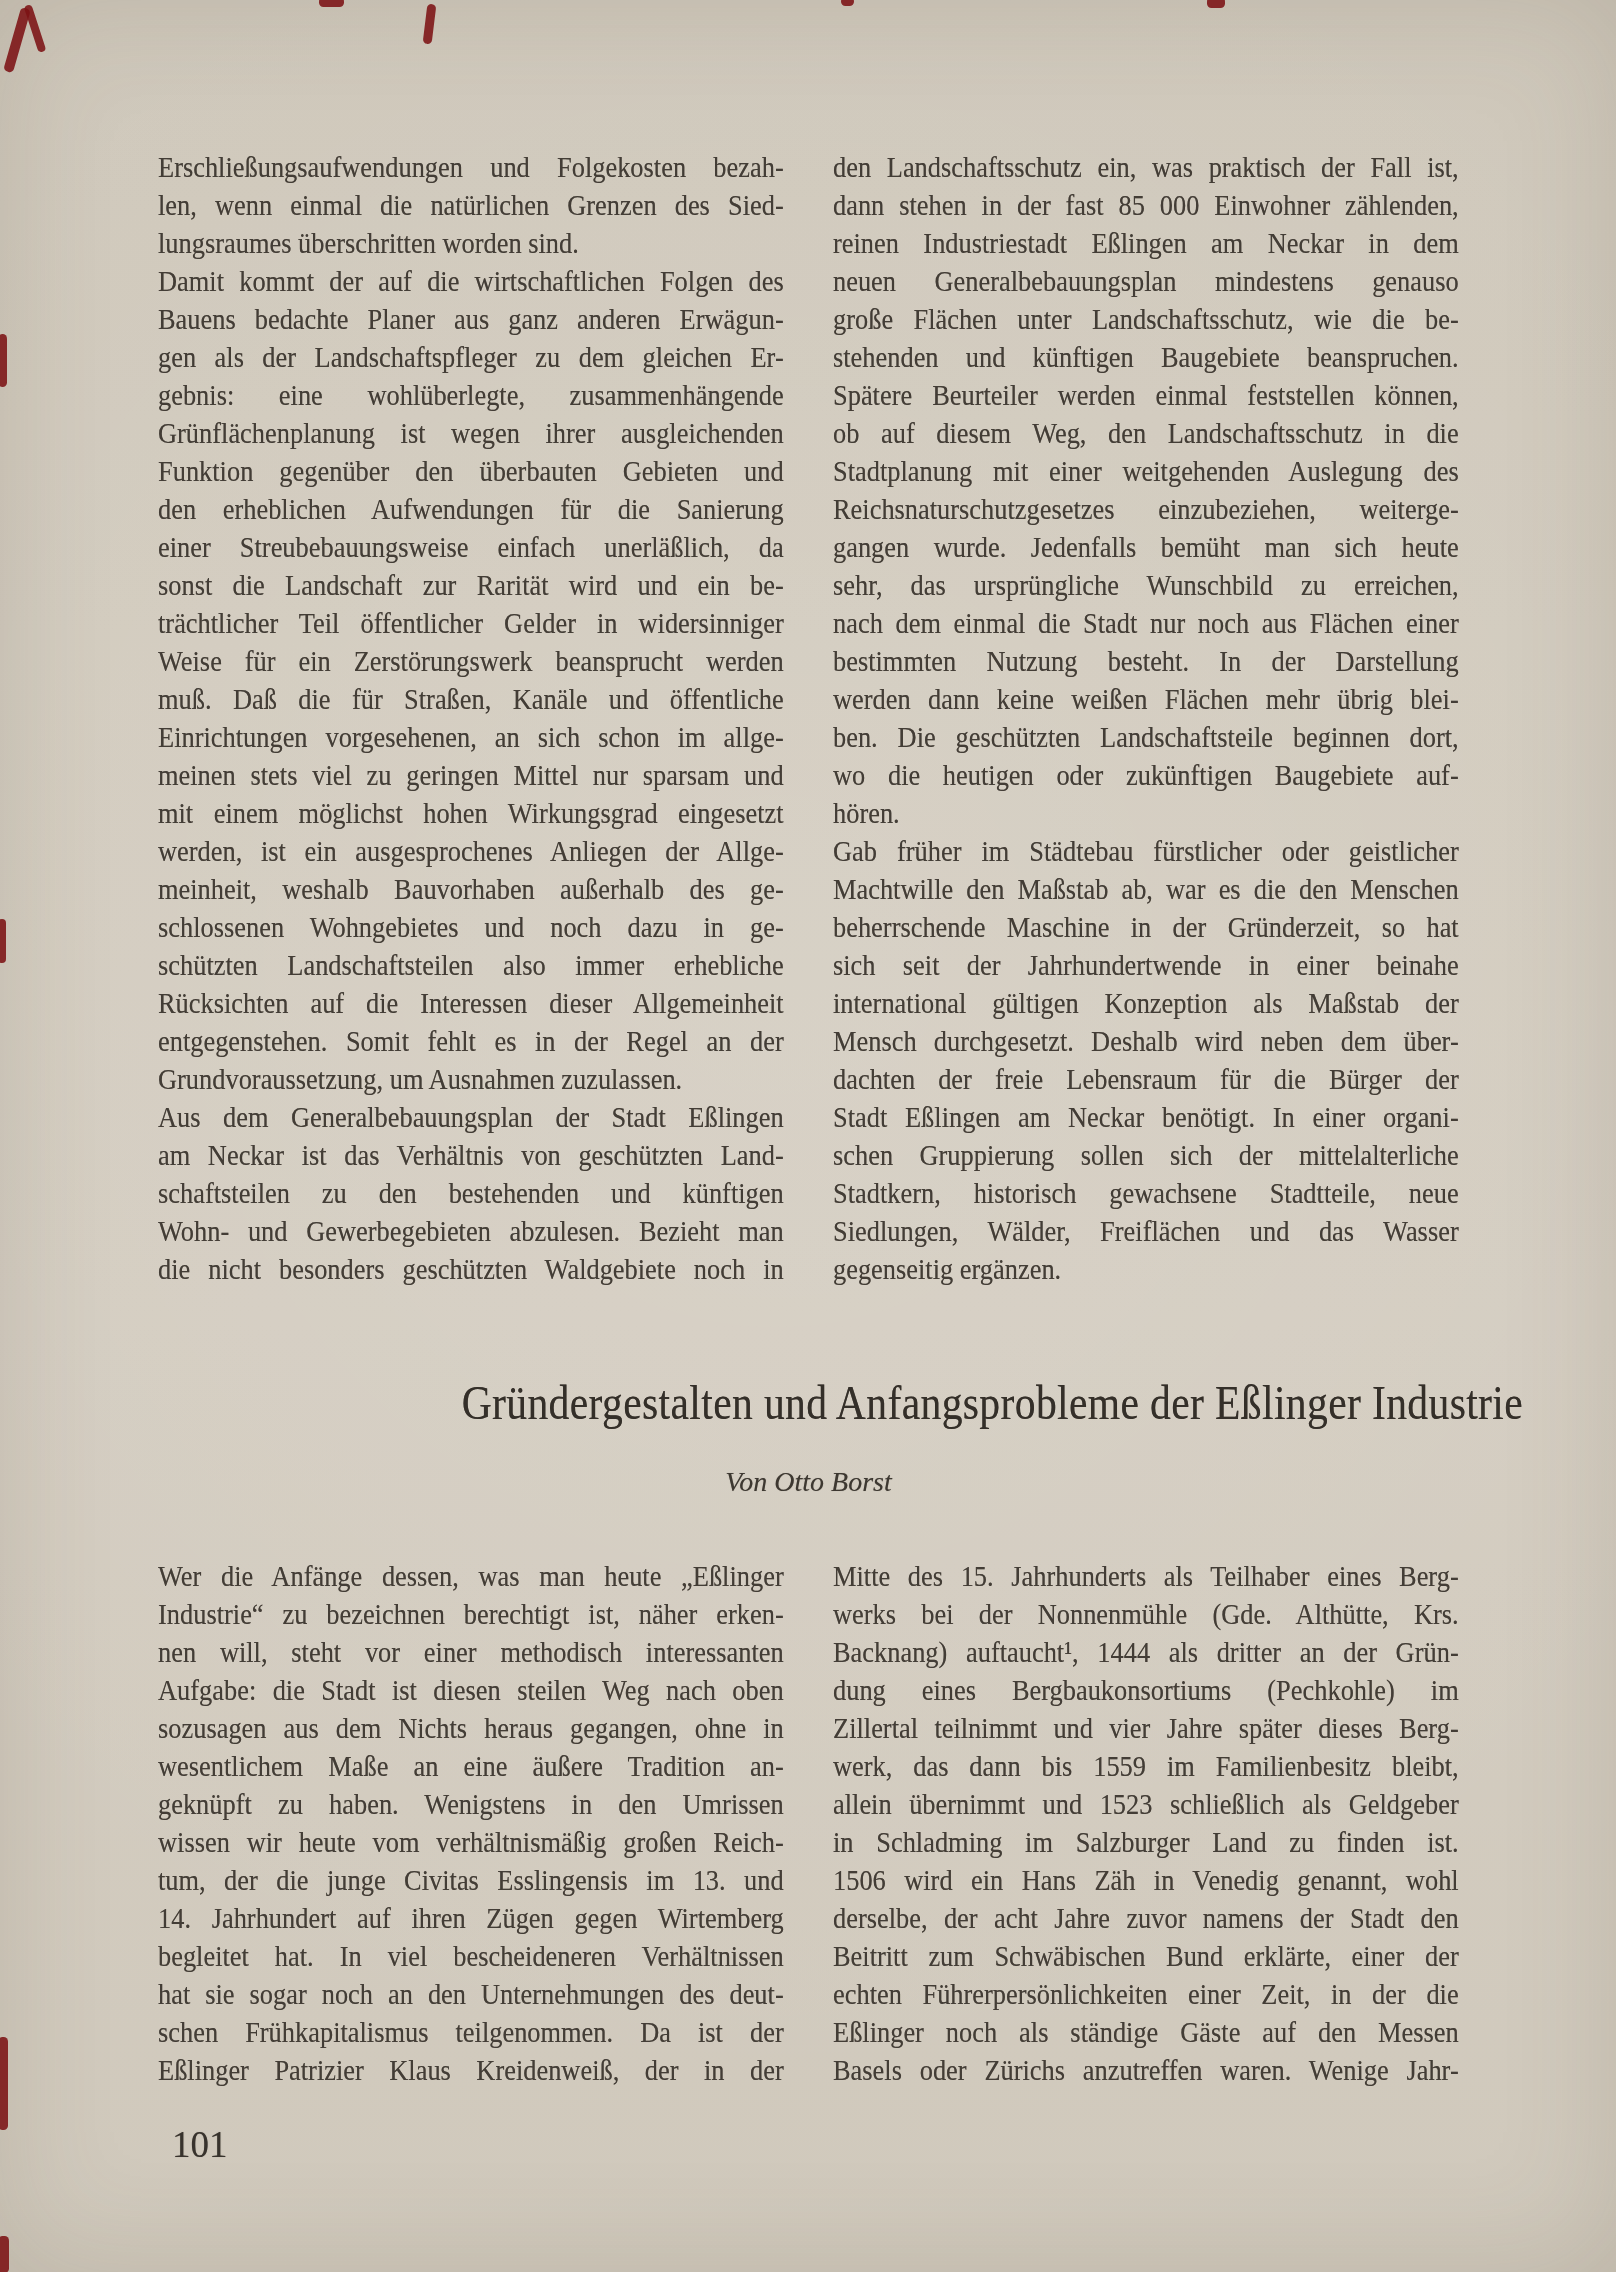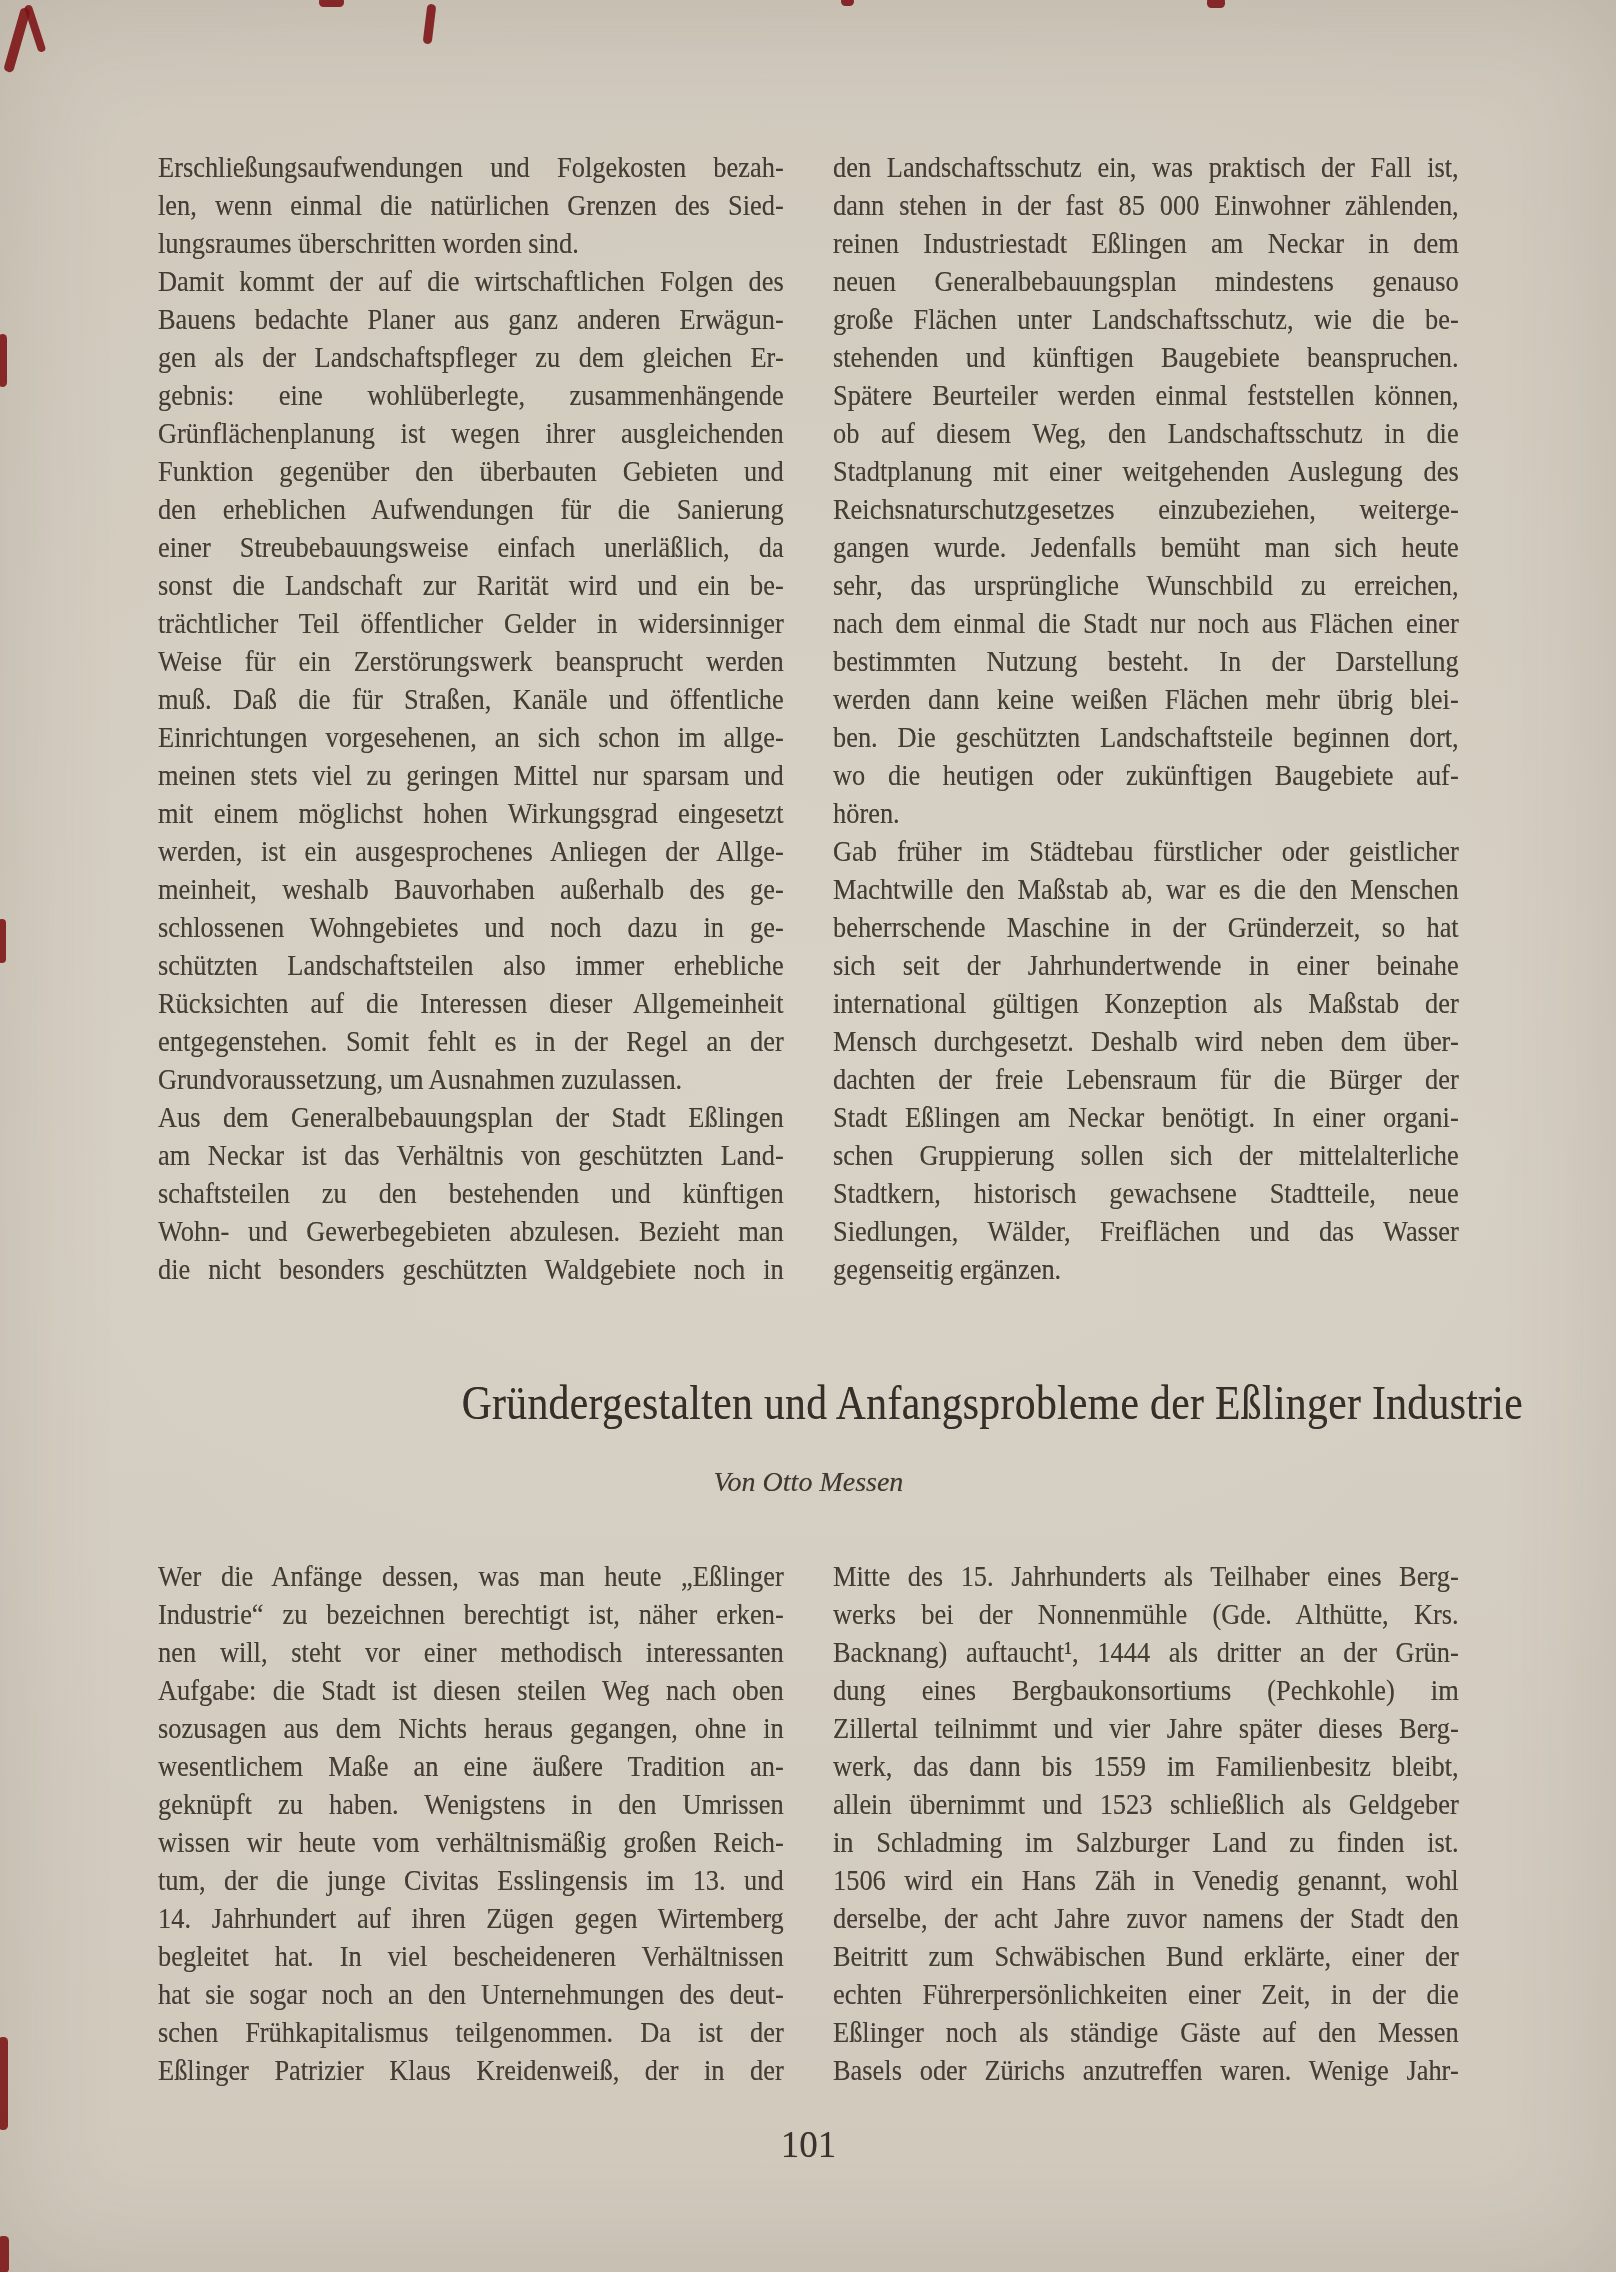--- a/index.html
+++ b/index.html
@@ -56,23 +56,23 @@
     top:1466px;left:0;width:1617px;
     text-align:center;
     font-style:italic;
     font-size:28px;
     color:#3d3831;
     text-shadow:0 0 0.7px rgba(61,55,48,.45);
   }
   .page-number{
     position:absolute;
     top:2123px;
-    left:158px;
+    left:172px;
     width:1301px;
-    text-align:center;
+    text-align:left;
     font-size:37px;
     color:#38332d;
     text-shadow:0 0 0.7px rgba(50,45,38,.5);
   }
   .scan-mark{
     position:absolute;
     border-radius:4.4px;
     opacity:.88;
   }
 </style>
@@ -144,21 +144,21 @@
       <div class="line">schen Gruppierung sollen sich der mittelalterliche</div>
       <div class="line">Stadtkern, historisch gewachsene Stadtteile, neue</div>
       <div class="line">Siedlungen, Wälder, Freiflächen und das Wasser</div>
       <div class="line para-end">gegenseitig ergänzen.</div>
     </div>
 
   <div class="article-header">
     <div class="article-title">Gründergestalten und Anfangsprobleme der Eßlinger Industrie</div>
   </div>
 
-  <div class="article-byline">Von Otto Messen</div>
+  <div class="article-byline">Von Otto Borst</div>
 
   <div class="column col-lower-left">
       <div class="line">Wer die Anfänge dessen, was man heute „Eßlinger</div>
       <div class="line">Industrie“ zu bezeichnen berechtigt ist, näher erken-</div>
       <div class="line">nen will, steht vor einer methodisch interessanten</div>
       <div class="line">Aufgabe: die Stadt ist diesen steilen Weg nach oben</div>
       <div class="line">sozusagen aus dem Nichts heraus gegangen, ohne in</div>
       <div class="line">wesentlichem Maße an eine äußere Tradition an-</div>
       <div class="line">geknüpft zu haben. Wenigstens in den Umrissen</div>
       <div class="line">wissen wir heute vom verhältnismäßig großen Reich-</div>

